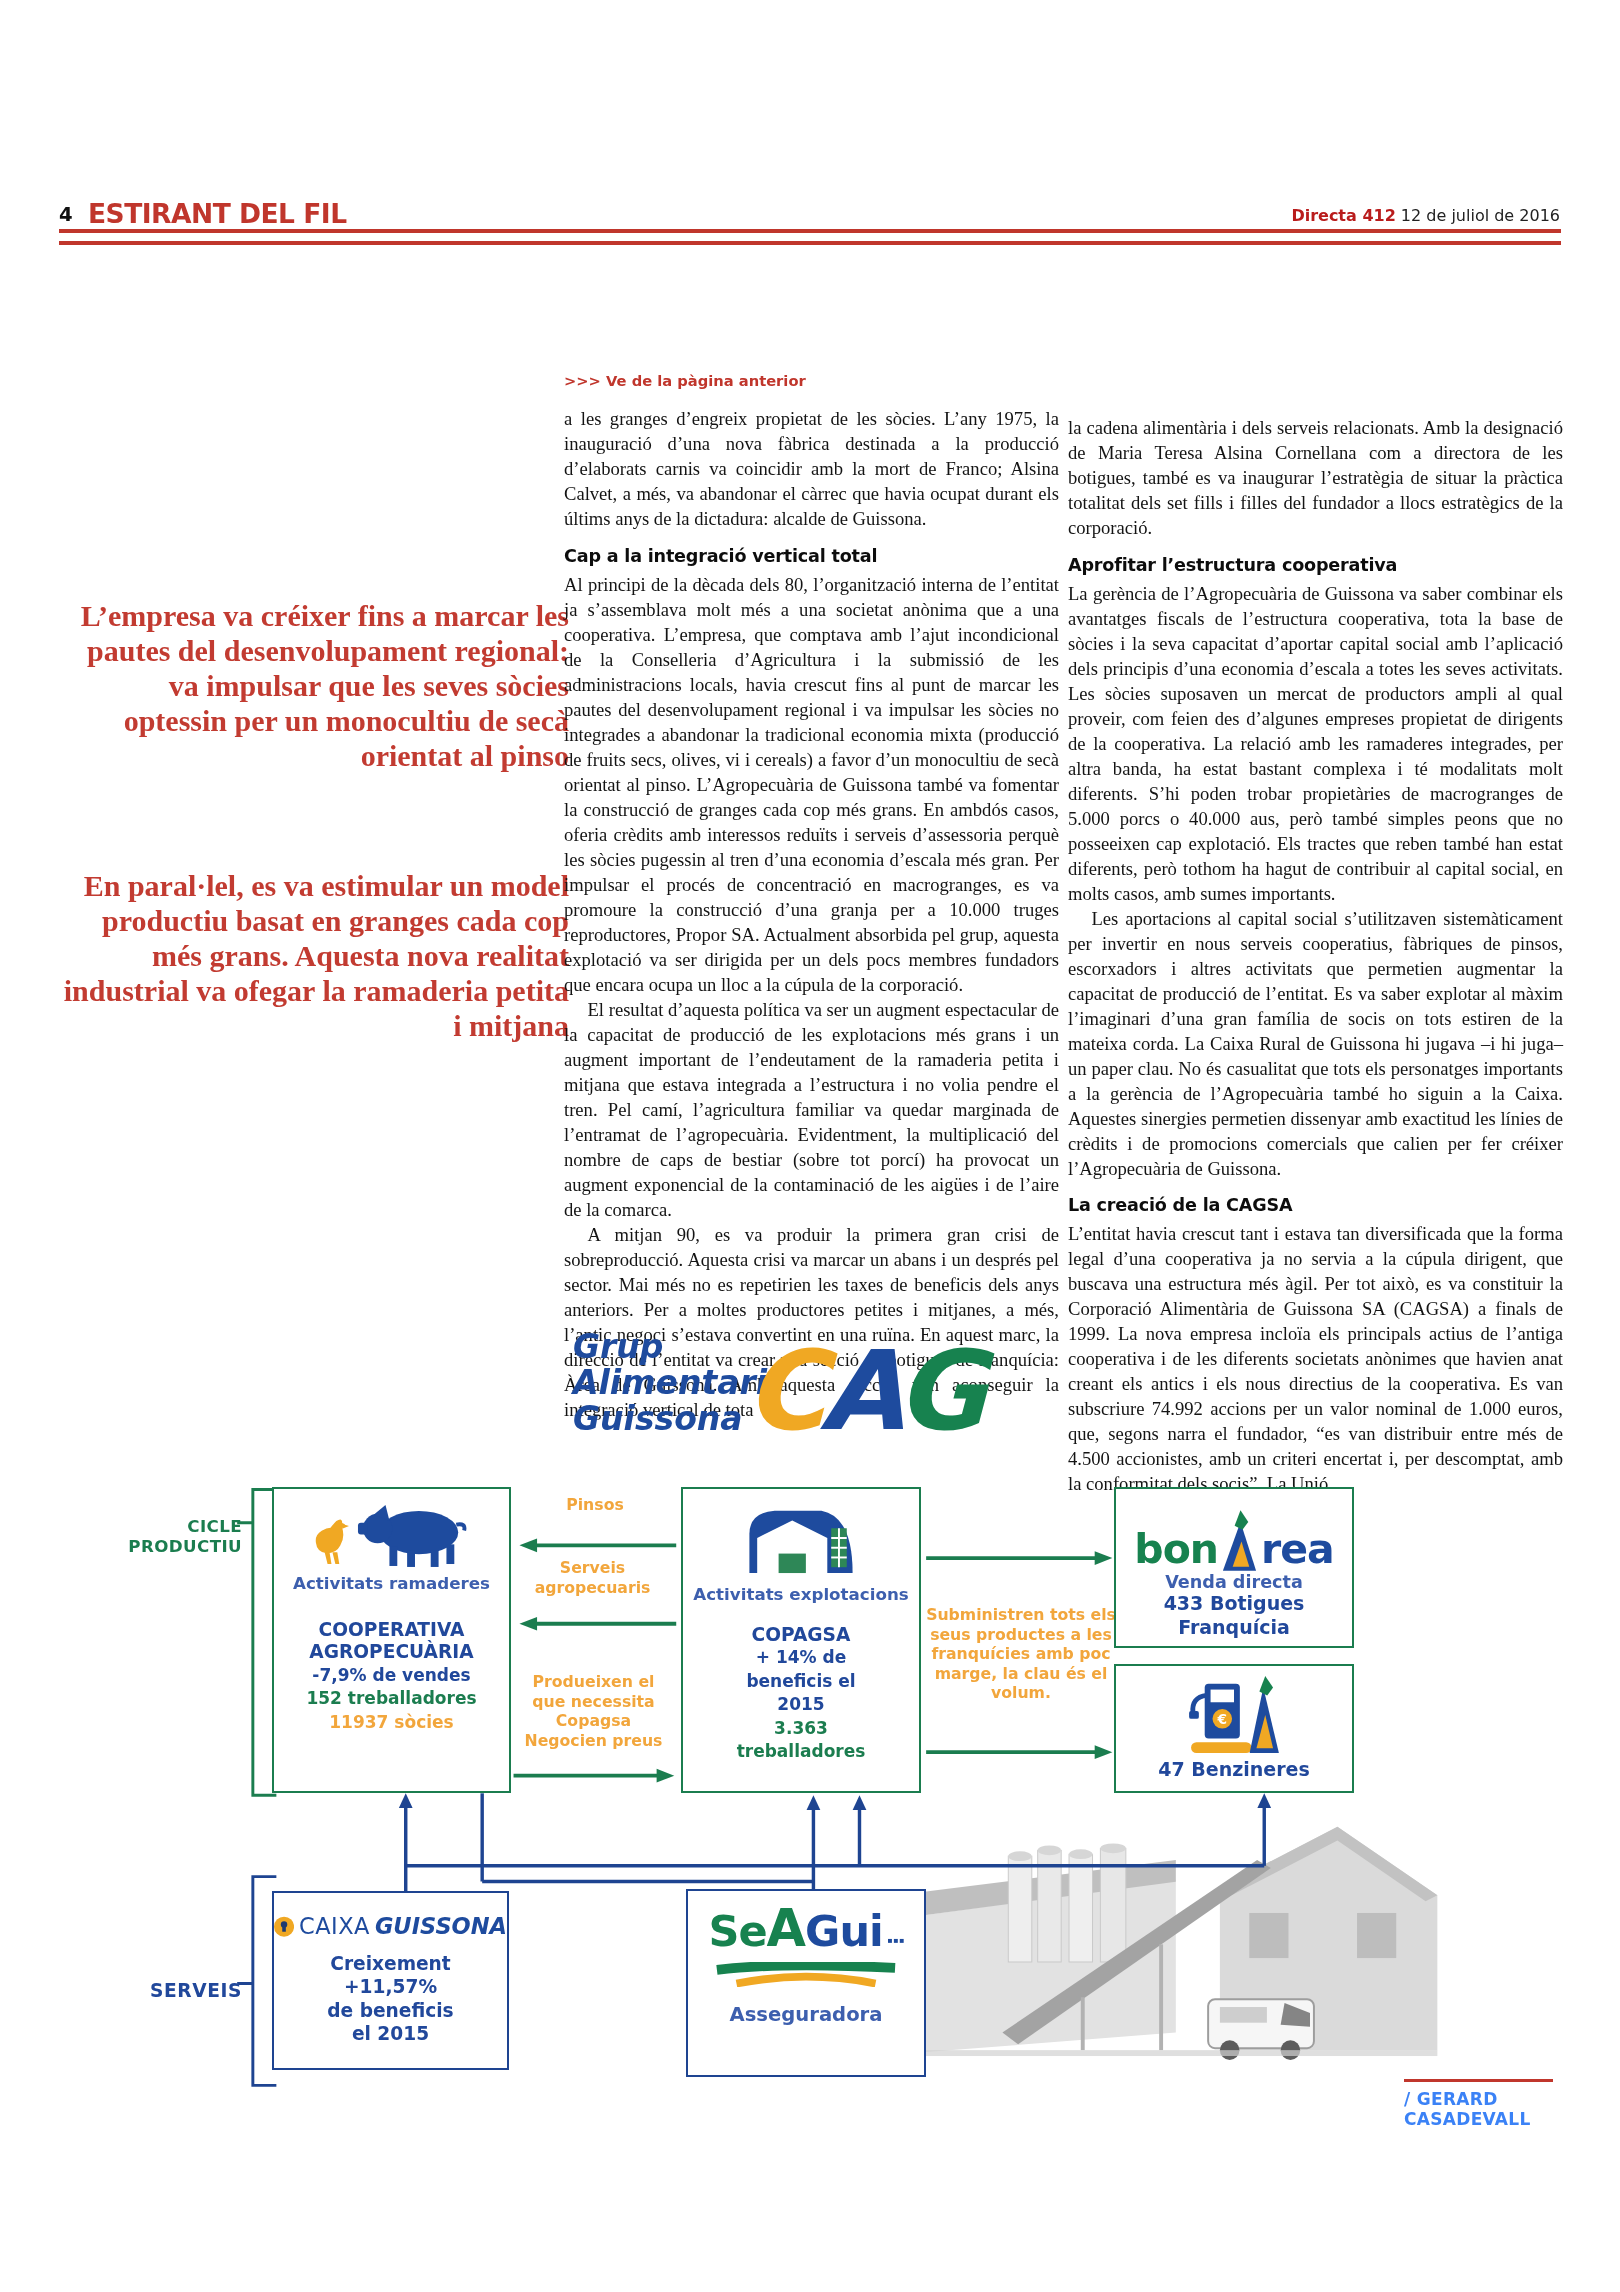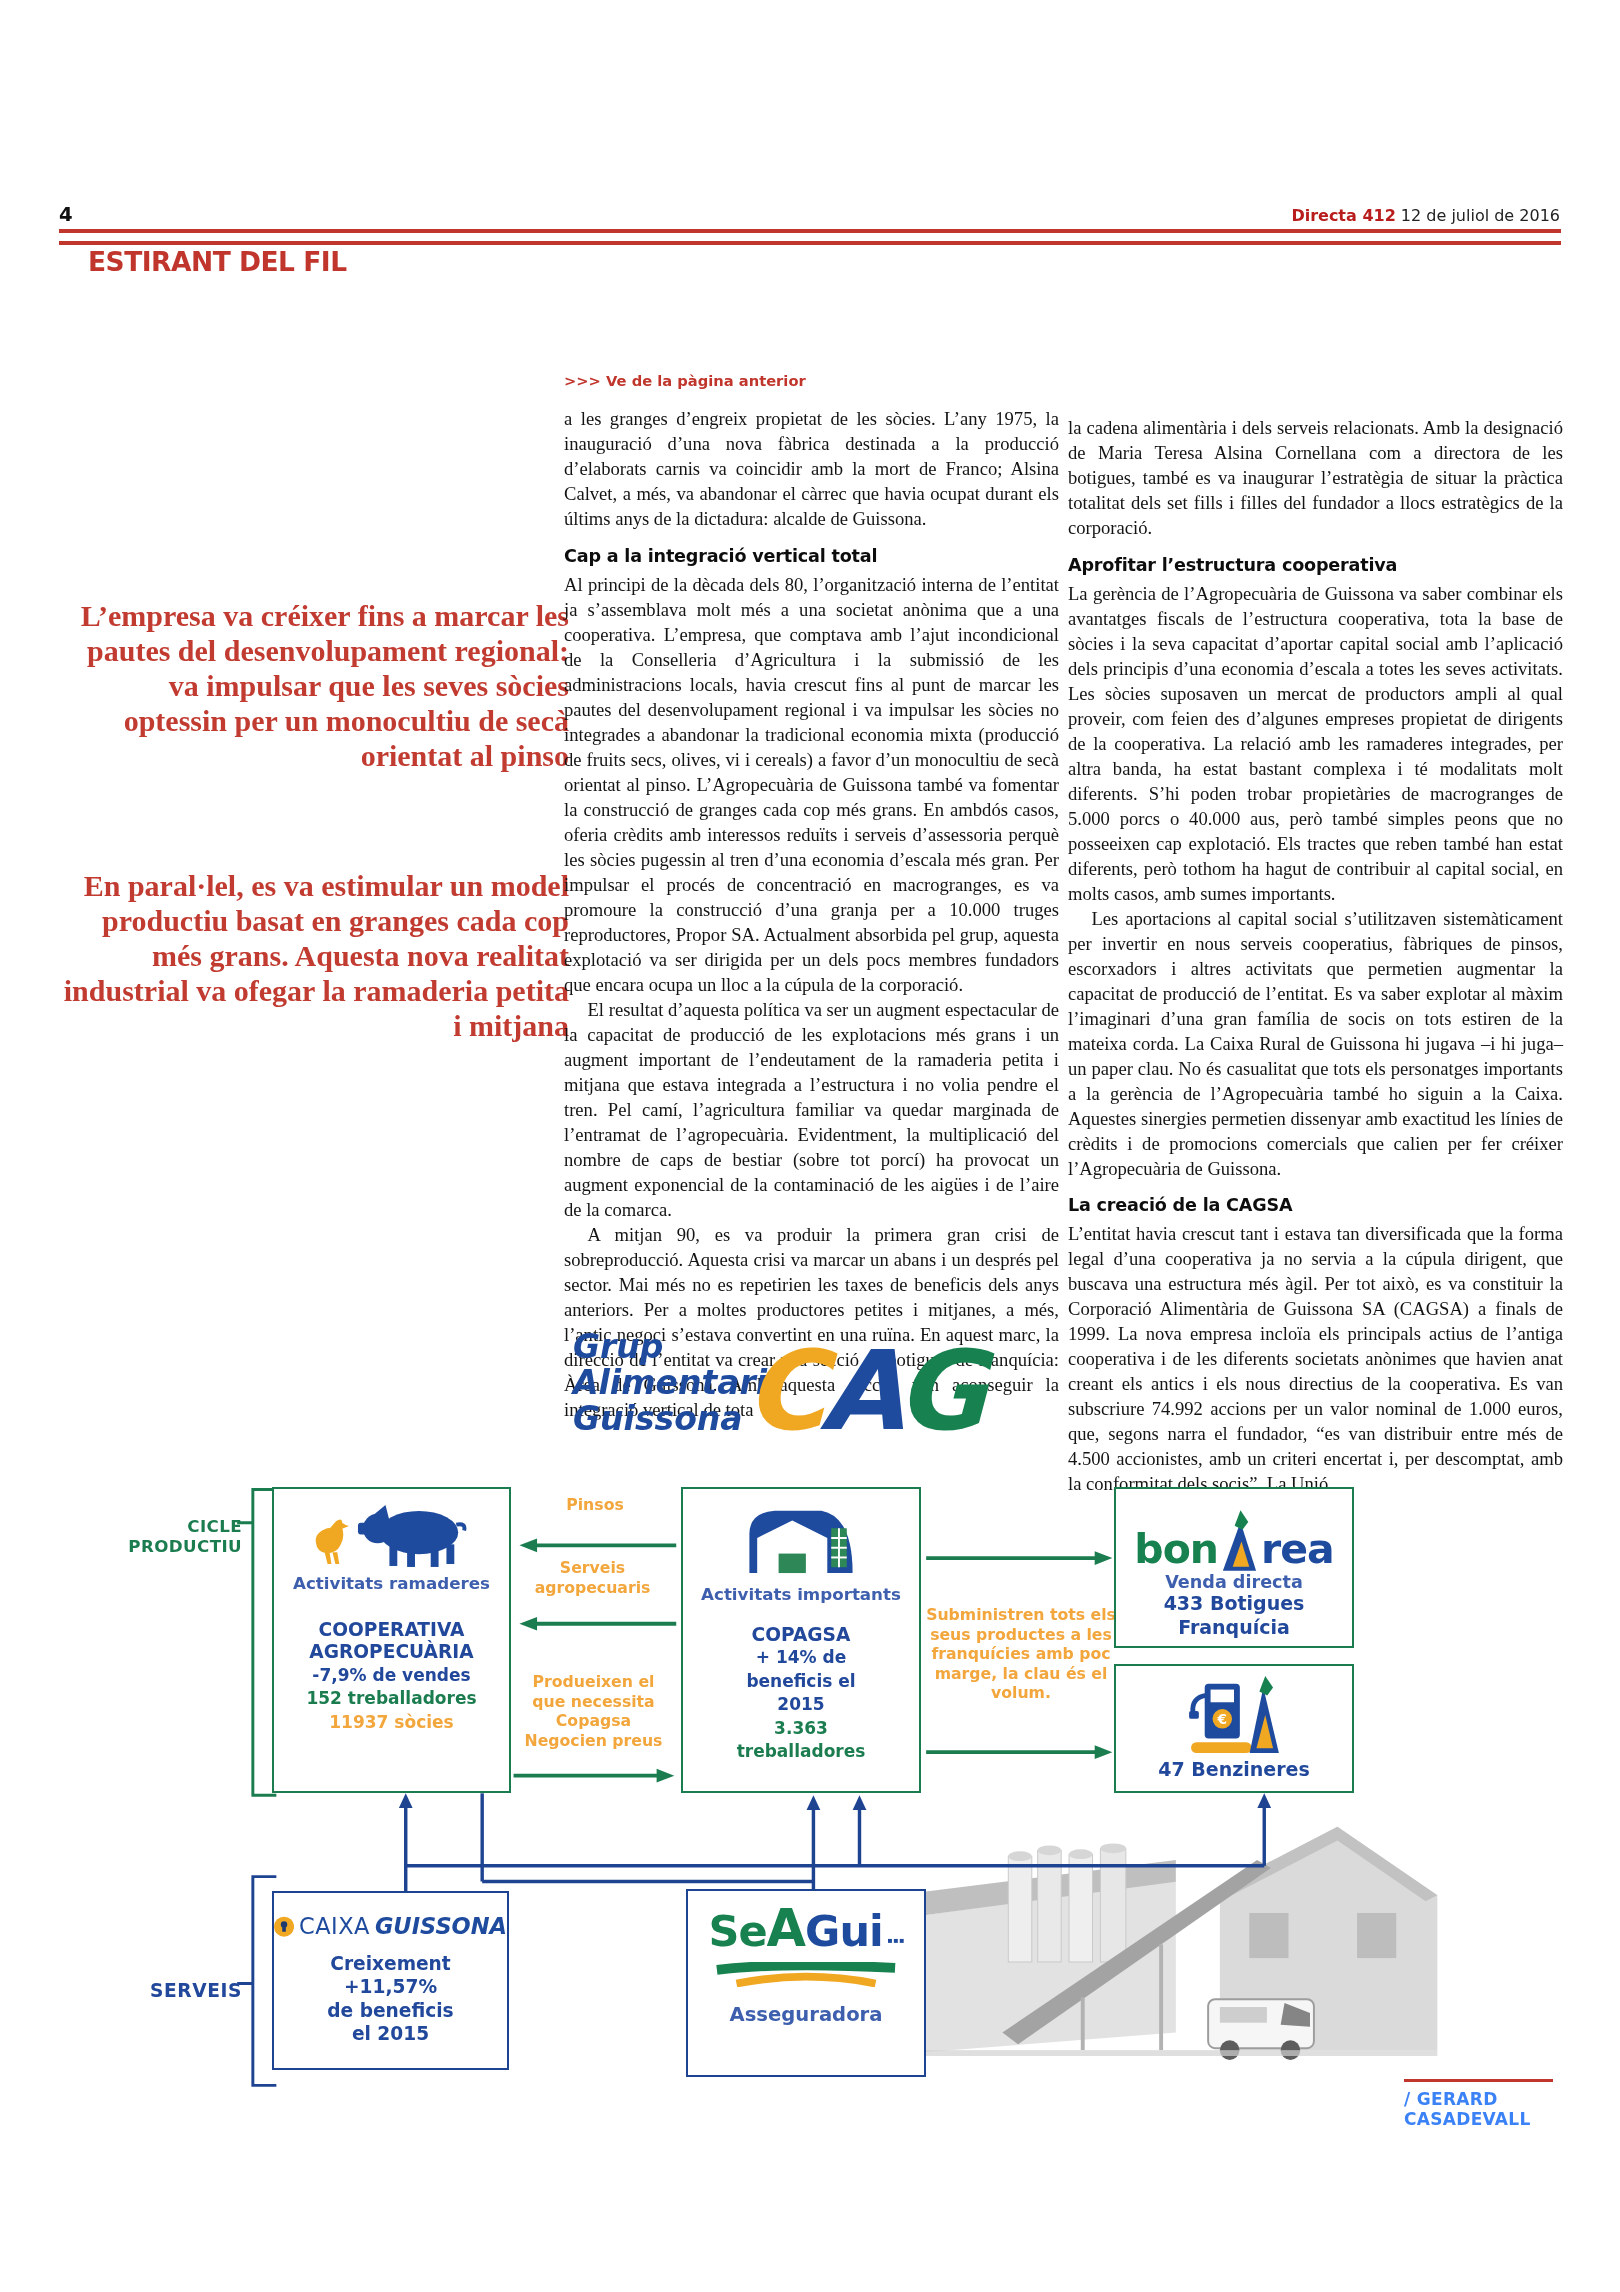--- a/index.html
+++ b/index.html
@@ -43,21 +43,21 @@
       font-weight:bold;z-index:2;margin-top:12px;}
   .logo-name{font-family:"DejaVu Sans",sans-serif;font-weight:bold;font-style:italic;
       font-size:33px;line-height:36px;color:#1e4b9e;}
   .credit-text{font-family:"DejaVu Sans",sans-serif;font-weight:600;font-size:17px;
       letter-spacing:0.3px;color:#3b82f6;}
 </style>
 </head>
 <body>
 
 <div class="abs pagenum" style="left:59px;top:203px;">4</div>
-<div class="abs section-title" style="left:88px;top:198px;margin-top:48px;">ESTIRANT DEL FIL</div>
+<div class="abs section-title" style="left:88px;top:198px;">ESTIRANT DEL FIL</div>
 <div class="abs masthead" style="right:60px;top:206px;"><b>Directa 412</b><span> 12 de juliol de 2016</span></div>
 <div class="abs redrule" style="left:59px;top:229px;width:1502px;"></div>
 <div class="abs redrule" style="left:59px;top:241px;width:1502px;"></div>
 
 <div class="abs pq" style="top:598px;">L’empresa va créixer fins a marcar les pautes del desenvolupament regional: va impulsar que les seves sòcies optessin per un monocultiu de secà orientat al pinso</div>
 <div class="abs pq" style="top:868px;">En paral·lel, es va estimular un model productiu basat en granges cada cop més grans. Aquesta nova realitat industrial va ofegar la ramaderia petita i mitjana</div>
 
 <div class="abs cont-marker" style="left:564px;top:372px;">&gt;&gt;&gt; Ve de la pàgina anterior</div>
 
 <div class="abs bodycol" style="left:564px;top:406px;">
@@ -191,21 +191,21 @@
     <svg width="120" height="74" viewBox="0 0 122 76" style="margin-top:11.8px;">
       <path d="M8,74 L8,34 Q8,12 34,10 L82,10 Q114,16 114,74 Z" fill="#1e4b9e"></path>
       <polygon points="16,74 16,38 52,20 88,38 88,74" fill="#ffffff"></polygon>
       <rect x="38" y="54" width="28" height="20" fill="#2e8757"></rect>
       <rect x="92" y="28" width="16" height="40" fill="#2e8757"></rect>
       <line x1="92" y1="38" x2="108" y2="38" stroke="#fff" stroke-width="2"></line>
       <line x1="92" y1="48" x2="108" y2="48" stroke="#fff" stroke-width="2"></line>
       <line x1="92" y1="58" x2="108" y2="58" stroke="#fff" stroke-width="2"></line>
       <line x1="100" y1="28" x2="100" y2="68" stroke="#fff" stroke-width="2"></line>
     </svg>
-    <div class="box-activity t-blue2" style="margin-top:5.9px;">Activitats importants</div>
+    <div class="box-activity t-blue2" style="margin-top:5.9px;">Activitats explotacions</div>
     <div class="box-name t-blue" style="margin-top:19.6px;">COPAGSA</div>
     <div class="box-stat t-blue" style="padding:0 41px;">+ 14% de beneficis el 2015</div>
     <div class="box-stat t-green" style="padding:0 29px;">3.363 treballadores</div>
   </div>
 
   <div class="gbox" style="left:1114px;top:174px;width:240px;height:161px;">
     <div style="display:flex;justify-content:center;align-items:flex-end;margin-top:29px;height:51px;">
       <span style="font-size:41px;font-weight:bold;color:#17824f;letter-spacing:-1px;line-height:39px;">bon</span>
       <svg width="41" height="61" viewBox="0 0 42 62" style="margin:0 1px -2px 1px;">
         <polygon points="4,62 22,12 38,62" fill="#1e4b9e"></polygon>

